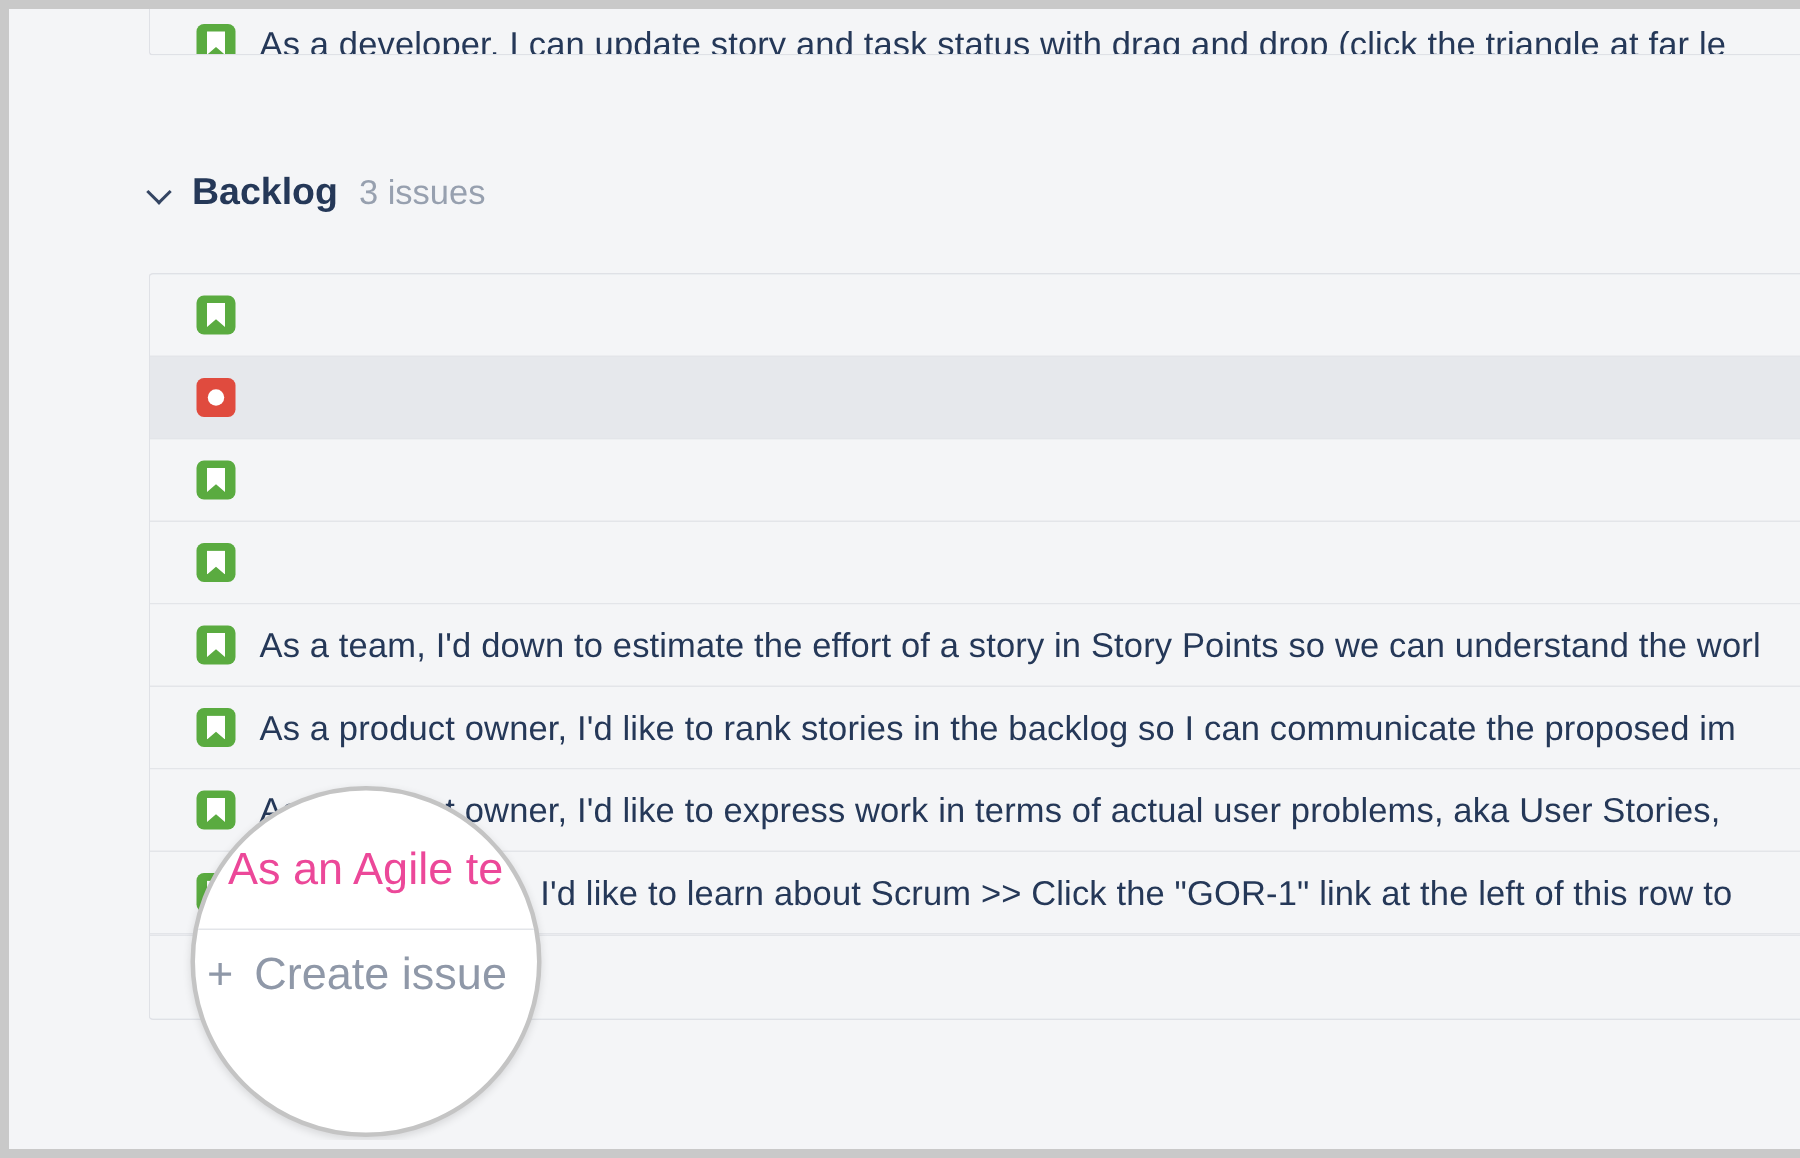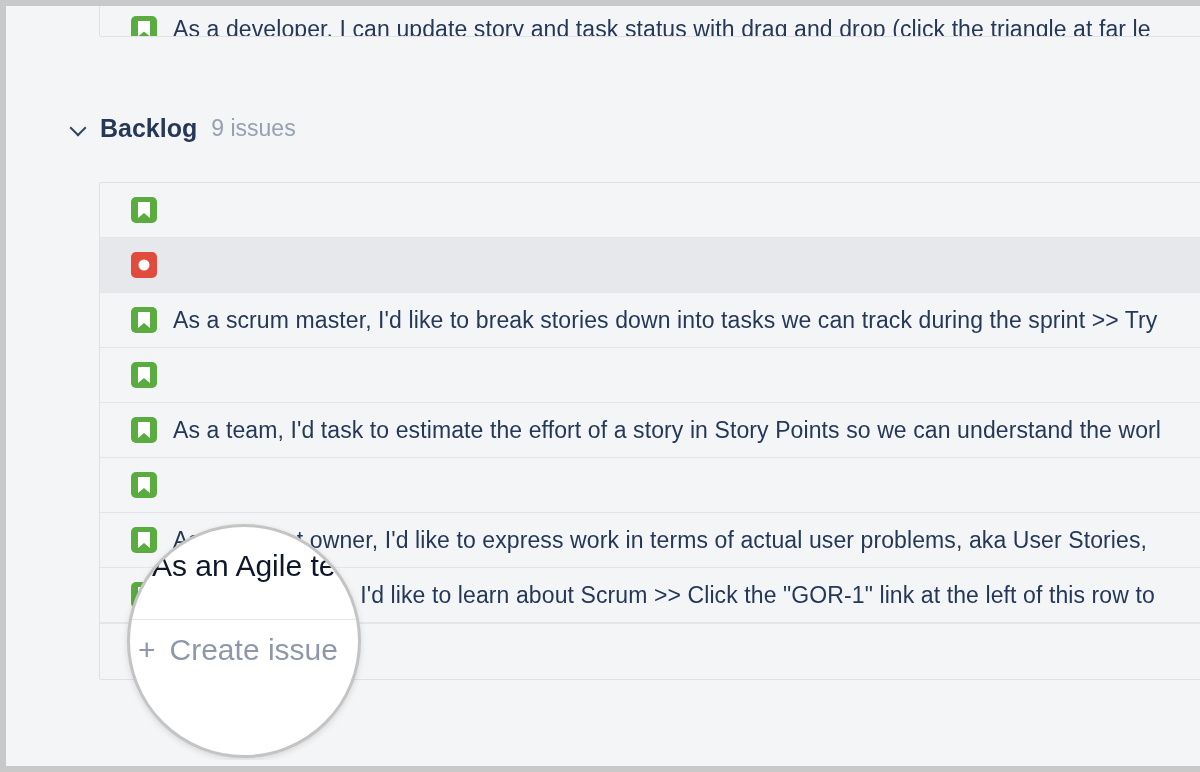--- a/index.html
+++ b/index.html
@@ -91,21 +91,21 @@
   }
 
   
   #backlog-header {
     position: absolute;
     left: 0; top: 96px;
     width: 1194px;
     height: 52px;
     display: flex;
     align-items: center;
-    padding-left: 64px;
+    padding-left: 92px;
   }
   #chevron-icon {
     width: 18px; height: 18px;
     margin-right: 12px;
     position: relative;
     flex: 0 0 auto;
   }
   #chevron-icon::after {
     content: "";
     position: absolute;
@@ -173,23 +173,23 @@
     box-shadow: 0 2px 6px rgba(0,0,0,0.12);
   }
   #magnifier-inner {
     position: absolute;
     left: 0; top: 0;
     width: 234px; height: 234px;
   }
   #mag-text-1 {
     position: absolute;
     left: 22px;
-    top: 22px;
+    top: 36px;
     font-size: 30px;
-    color: #0f172a;
+    color: #ec4899;
     white-space: nowrap;
   }
   #mag-divider {
     position: absolute;
     left: 0; top: 92px;
     width: 234px;
     height: 1px;
     background: #e3e5e9;
   }
   #mag-create-row {
@@ -230,49 +230,49 @@
   <div id="top-partial-card" class="card">
     <div class="issue-row" style="margin-top:25px;border-bottom:none;">
       <span class="issue-icon story"></span>
       <span class="issue-text">As a developer, I can update story and task status with drag and drop (click the triangle at far le</span>
     </div>
   </div>
 
   <div id="backlog-header">
     <span id="chevron-icon"></span>
     <span id="backlog-title">Backlog</span>
-    <span id="backlog-count">9 issues</span>
+    <span id="backlog-count">3 issues</span>
   </div>
 
   <div id="backlog-card" class="card">
 
     <div class="issue-row">
       <span class="issue-icon story"></span>
     </div>
 
     <div class="issue-row selected">
       <span class="issue-icon bug"></span>
     </div>
 
     <div class="issue-row">
       <span class="issue-icon story"></span>
-      <span class="issue-text">As a scrum master, I'd like to break stories down into tasks we can track during the sprint &gt;&gt; Try</span>
-    </div>
-
-    <div class="issue-row">
-      <span class="issue-icon story"></span>
-    </div>
-
-    <div class="issue-row">
-      <span class="issue-icon story"></span>
-      <span class="issue-text">As a team, I'd task to estimate the effort of a story in Story Points so we can understand the worl</span>
-    </div>
-
-    <div class="issue-row">
-      <span class="issue-icon story"></span>
+    </div>
+
+    <div class="issue-row">
+      <span class="issue-icon story"></span>
+    </div>
+
+    <div class="issue-row">
+      <span class="issue-icon story"></span>
+      <span class="issue-text">As a team, I'd down to estimate the effort of a story in Story Points so we can understand the worl</span>
+    </div>
+
+    <div class="issue-row">
+      <span class="issue-icon story"></span>
+      <span class="issue-text">As a product owner, I'd like to rank stories in the backlog so I can communicate the proposed im</span>
     </div>
 
     <div class="issue-row">
       <span class="issue-icon story"></span>
       <span class="issue-text">As a product owner, I'd like to express work in terms of actual user problems, aka User Stories, </span>
     </div>
 
     <div class="issue-row">
       <span class="issue-icon story"></span>
       <span class="issue-text">As an Agile team, I'd like to learn about Scrum &gt;&gt; Click the "GOR-1" link at the left of this row to</span>

